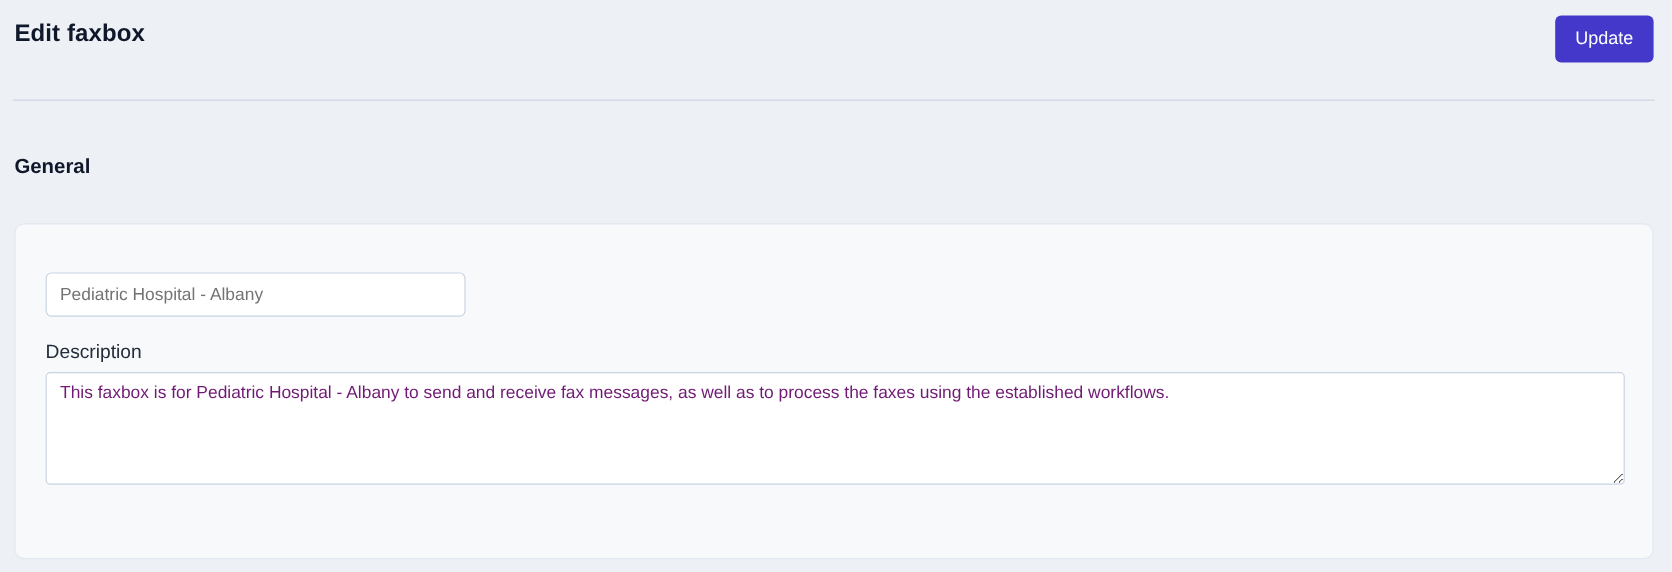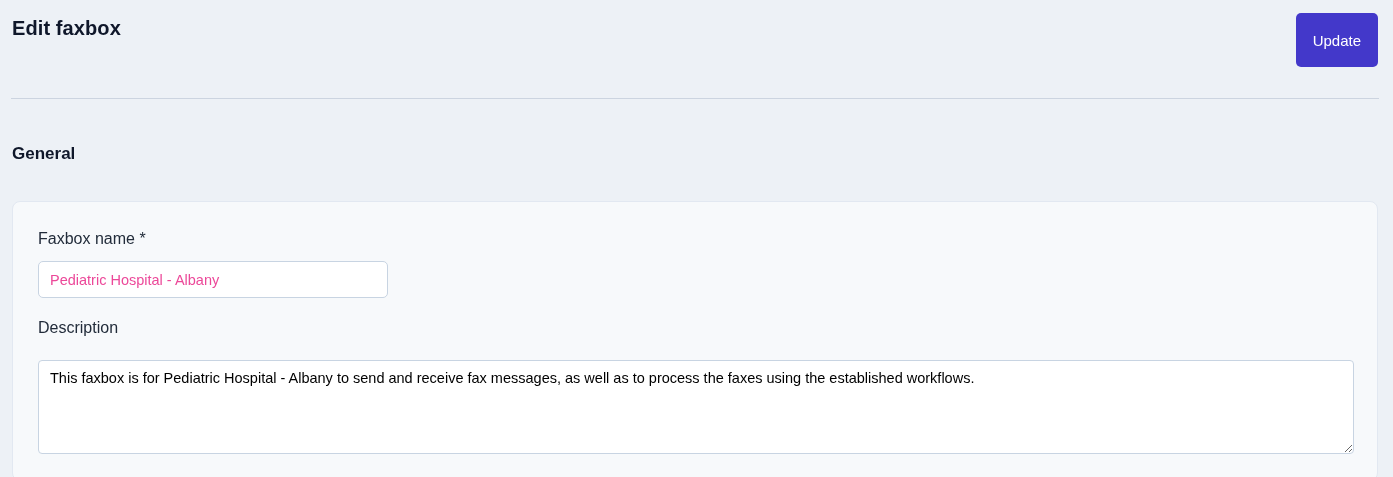--- a/index.html
+++ b/index.html
@@ -21,21 +21,21 @@
   }
   .page-title {
     margin: 17px 0 0 12px;
     font-size: 20px;
     font-weight: bold;
     color: #0f172a;
     letter-spacing: 0.1px;
   }
   .update-btn {
     margin: 13px 15px 0 0;
-    height: 54px;
+    height: 39px;
     padding: 0 17px;
     background: #4338ca;
     color: #ffffff;
     font-family: "Liberation Sans", sans-serif;
     font-size: 15px;
     border: none;
     border-radius: 5px;
     cursor: pointer;
   }
 
@@ -73,58 +73,57 @@
     display: block;
     margin-top: 13px;
     width: 350px;
     height: 37px;
     background: #ffffff;
     border: 1px solid #c8d4e2;
     border-radius: 5px;
     padding: 0 11px;
     font-family: "Liberation Sans", sans-serif;
     font-size: 14.5px;
-    color: #ec4899;
+    color: #737373;
     outline: none;
   }
   .description-label { margin-top: 20px; }
   .text-area {
     display: block;
-    margin-top: 23px;
+    margin-top: 7px;
     width: 100%;
     height: 94px;
     background: #ffffff;
     border: 1px solid #c8d4e2;
     border-radius: 4px;
     padding: 8px 11px;
     font-family: "Liberation Sans", sans-serif;
     font-size: 14.5px;
     line-height: 19px;
-    color: #000000;
+    color: #701a75;
     resize: both;
     outline: none;
   }
 </style>
 </head>
 <body>
 
 <div class="page">
 
   <div class="header">
     <h1 class="page-title">Edit faxbox</h1>
     <button class="update-btn">Update</button>
   </div>
 
   <hr class="divider">
 
   <h2 class="section-heading">General</h2>
 
   <div class="panel">
 
-    <label class="field-label">Faxbox name *</label>
     <input class="text-input" type="text" value="Pediatric Hospital - Albany" style="">
 
     <label class="field-label description-label">Description</label>
     <textarea class="text-area" style="">This faxbox is for Pediatric Hospital - Albany to send and receive fax messages, as well as to process the faxes using the established workflows.</textarea>
 
   </div>
 
 </div>
 
 </body></html>

